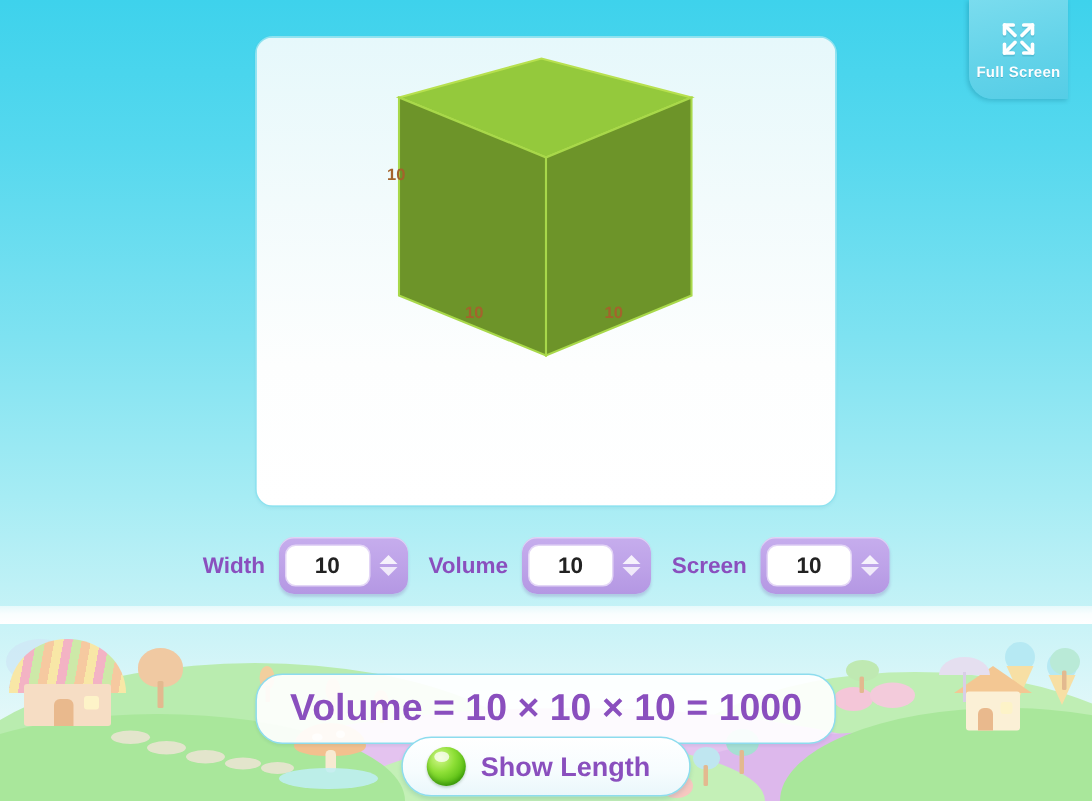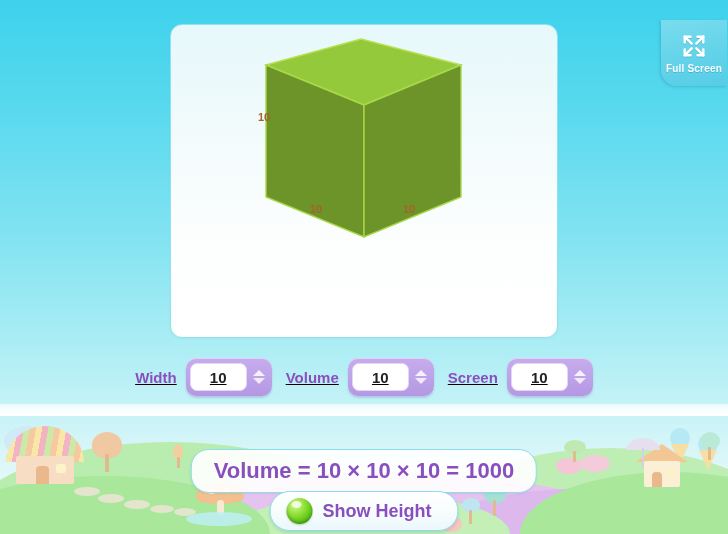--- a/index.html
+++ b/index.html
@@ -53,42 +53,42 @@
   .stripe-roof{position:absolute;border-radius:50% 50% 0 0 / 100% 100% 0 0;overflow:hidden;}
 
   
   .corner-btn{
     position:absolute;width:66px;height:66px;
     background:linear-gradient(165deg,#7adcee 0%,#63d3e9 55%,#55cde6 100%);
     display:flex;flex-direction:column;align-items:center;justify-content:center;
     color:#fbfdff;cursor:pointer;user-select:none;
   }
   .corner-btn.tl{left:0;top:0;border-radius:0 0 16px 0;box-shadow:1px 1px 3px rgba(0,80,110,.22);}
-  .corner-btn.tr{right:1px;top:0;border-radius:0 0 0 16px;box-shadow:-1px 1px 3px rgba(0,80,110,.22);margin-top:20px;}
+  .corner-btn.tr{right:16px;top:0;border-radius:0 0 0 16px;box-shadow:-1px 1px 3px rgba(0,80,110,.22);}
   .corner-btn .lbl{font-size:10px;font-weight:bold;letter-spacing:.2px;margin-top:3px;text-shadow:0 1px 0 rgba(0,90,120,.25);}
   .corner-btn svg{display:block;filter:drop-shadow(0 1px 0 rgba(0,90,120,.2));}
 
   
   .panel{
     position:absolute;left:170px;top:24px;width:386px;height:312px;
     border:1px solid #8fe2ef;border-radius:12px;
     background:linear-gradient(180deg,#e6f8fb 0%,#f2fbfc 35%,#fdfefe 70%,#ffffff 100%);
     box-shadow:0 1px 2px rgba(0,90,120,.05);
   }
   .cube-wrap{position:absolute;left:0;top:0;width:386px;height:312px;}
   .dim{
     position:absolute;color:#a4632c;font-size:11px;font-weight:bold;
     font-family:"Liberation Sans", sans-serif;
   }
   .dim-left{left:87px;top:86px;}
   .dim-bottom-left{left:139px;top:178px;}
   .dim-bottom-right{left:232px;top:178px;}
 
   
-  .controls{position:absolute;left:0;right:0;top:358px;display:flex;justify-content:center;align-items:center;gap:14px;text-decoration:underline;}
+  .controls{position:absolute;left:0;right:0;top:358px;display:flex;justify-content:center;align-items:center;gap:14px;}
   .ctrl{display:flex;align-items:center;gap:9px;}
   .ctrl-label{color:#8a4fbe;font-size:15px;font-weight:bold;}
   .spinner{
     position:relative;display:flex;align-items:center;
     width:86px;height:38px;border-radius:10px;
     background:linear-gradient(180deg,#c6aded 0%,#bda2e8 55%,#b497e3 100%);
     box-shadow:0 2px 2px rgba(110,70,160,.22), inset 0 1px 0 rgba(255,255,255,.45);
     padding:0 4px;box-sizing:border-box;
   }
   .spin-field{
@@ -100,21 +100,21 @@
   .spin-arrows{width:18px;height:30px;display:flex;flex-direction:column;align-items:center;justify-content:center;gap:2px;margin-left:3px;}
   .arw{width:0;height:0;border-left:6px solid transparent;border-right:6px solid transparent;cursor:pointer;}
   .arw.up{border-bottom:6px solid #f6f2fc;}
   .arw.dn{border-top:6px solid #f0e9fa;}
 
   
   .formula{
     position:absolute;left:50%;transform:translateX(-50%);top:449px;
     padding:8px 22px;border:1px solid #8ddcee;border-radius:18px;
     background:rgba(255,255,255,.92);
-    color:#8a4fbe;font-size:22px;font-weight:bold;white-space:nowrap;
+    color:#8a4fbe;font-size:25px;font-weight:bold;white-space:nowrap;
     box-shadow:0 1px 2px rgba(0,90,120,.08);
   }
 
   
   .show-btn{
     position:absolute;left:50%;transform:translateX(-50%);top:491px;
     display:flex;align-items:center;gap:10px;
     padding:6px 26px 6px 16px;border-radius:22px;
     border:1px solid #8ddcee;
     background:linear-gradient(180deg,#ffffff 0%,#f6fcfe 60%,#eaf7fb 100%);
@@ -297,16 +297,16 @@
         </div>
       </div>
     </div>
 
   </div>
 
   <div class="formula">Volume = 10 × 10 × 10 = 1000</div>
 
   <div class="show-btn">
     <span class="led"></span>
-    <span>Show Height</span>
+    <span>Show Length</span>
   </div>
 
 </div>
 
 </body></html>

